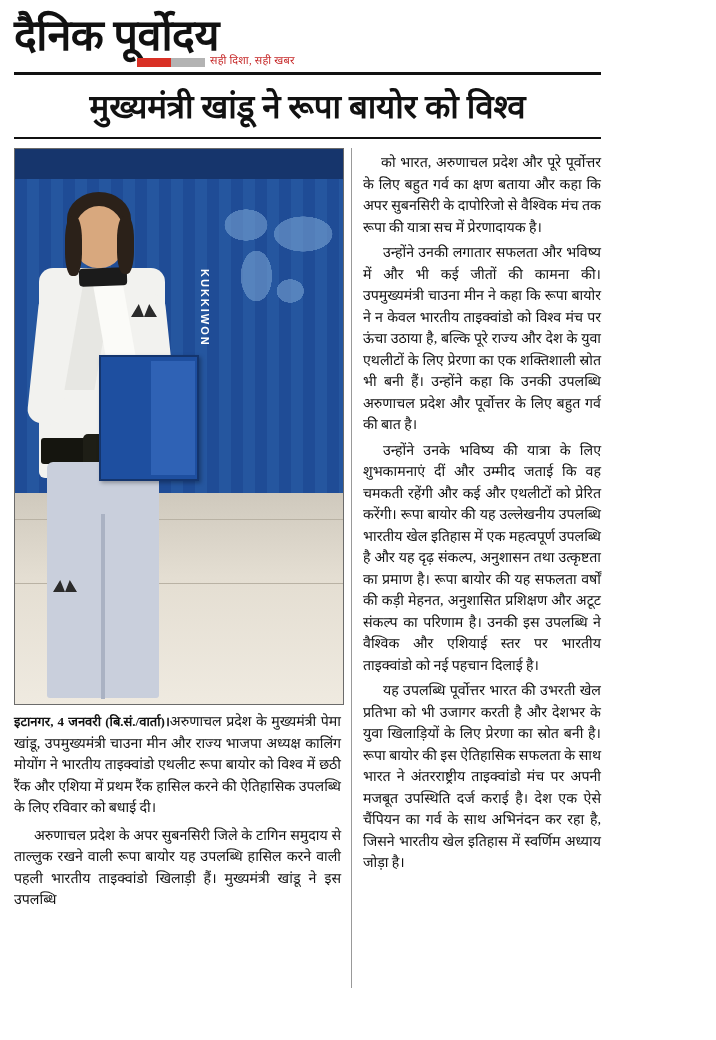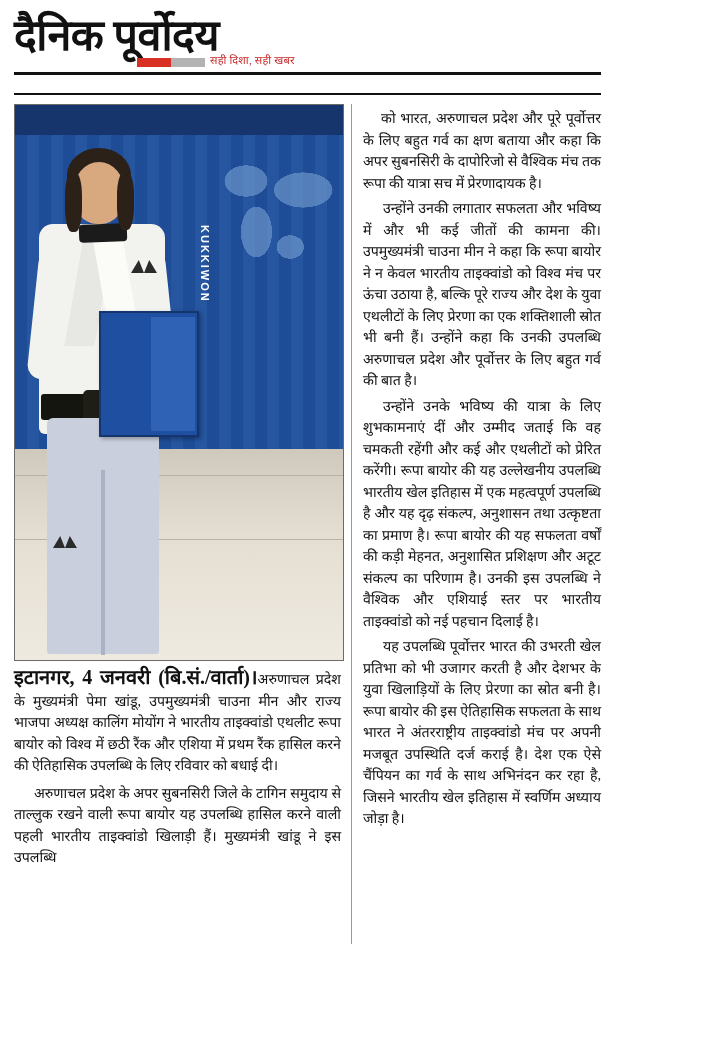--- a/index.html
+++ b/index.html
@@ -354,21 +354,21 @@
     color: #ffffff;
     letter-spacing: 2px;
     transform: rotate(90deg);
     transform-origin: left top;
     white-space: nowrap;
   }
 
   
   .dateline {
     font-weight: bold;
-    font-size: 20px;
+    font-size: 13px;
   }
   p.body-par {
     font-size: 14.2px;
     line-height: 21.5px;
     text-align: justify;
     margin: 0 0 0 0;
     text-indent: 20px;
     color: #111;
     word-spacing: -0.2px;
   }
@@ -382,20 +382,21 @@
 
 <div class="page">
 
   <div class="masthead">
     <div class="masthead-title">दैनिक पूर्वोदय</div>
     <div class="masthead-flag"></div>
     <div class="masthead-tagline">सही दिशा, सही खबर</div>
   </div>
 
   <div class="headline">
+    <div class="headline-line">मुख्यमंत्री खांडू ने रूपा बायोर को विश्व</div>
   </div>
 
   <div class="content">
 
     <div class="col-left">
 
       <div class="photo">
         <div class="ph-wall"></div>
         <div class="ph-wall-top"></div>
         <div class="ph-map"></div>

